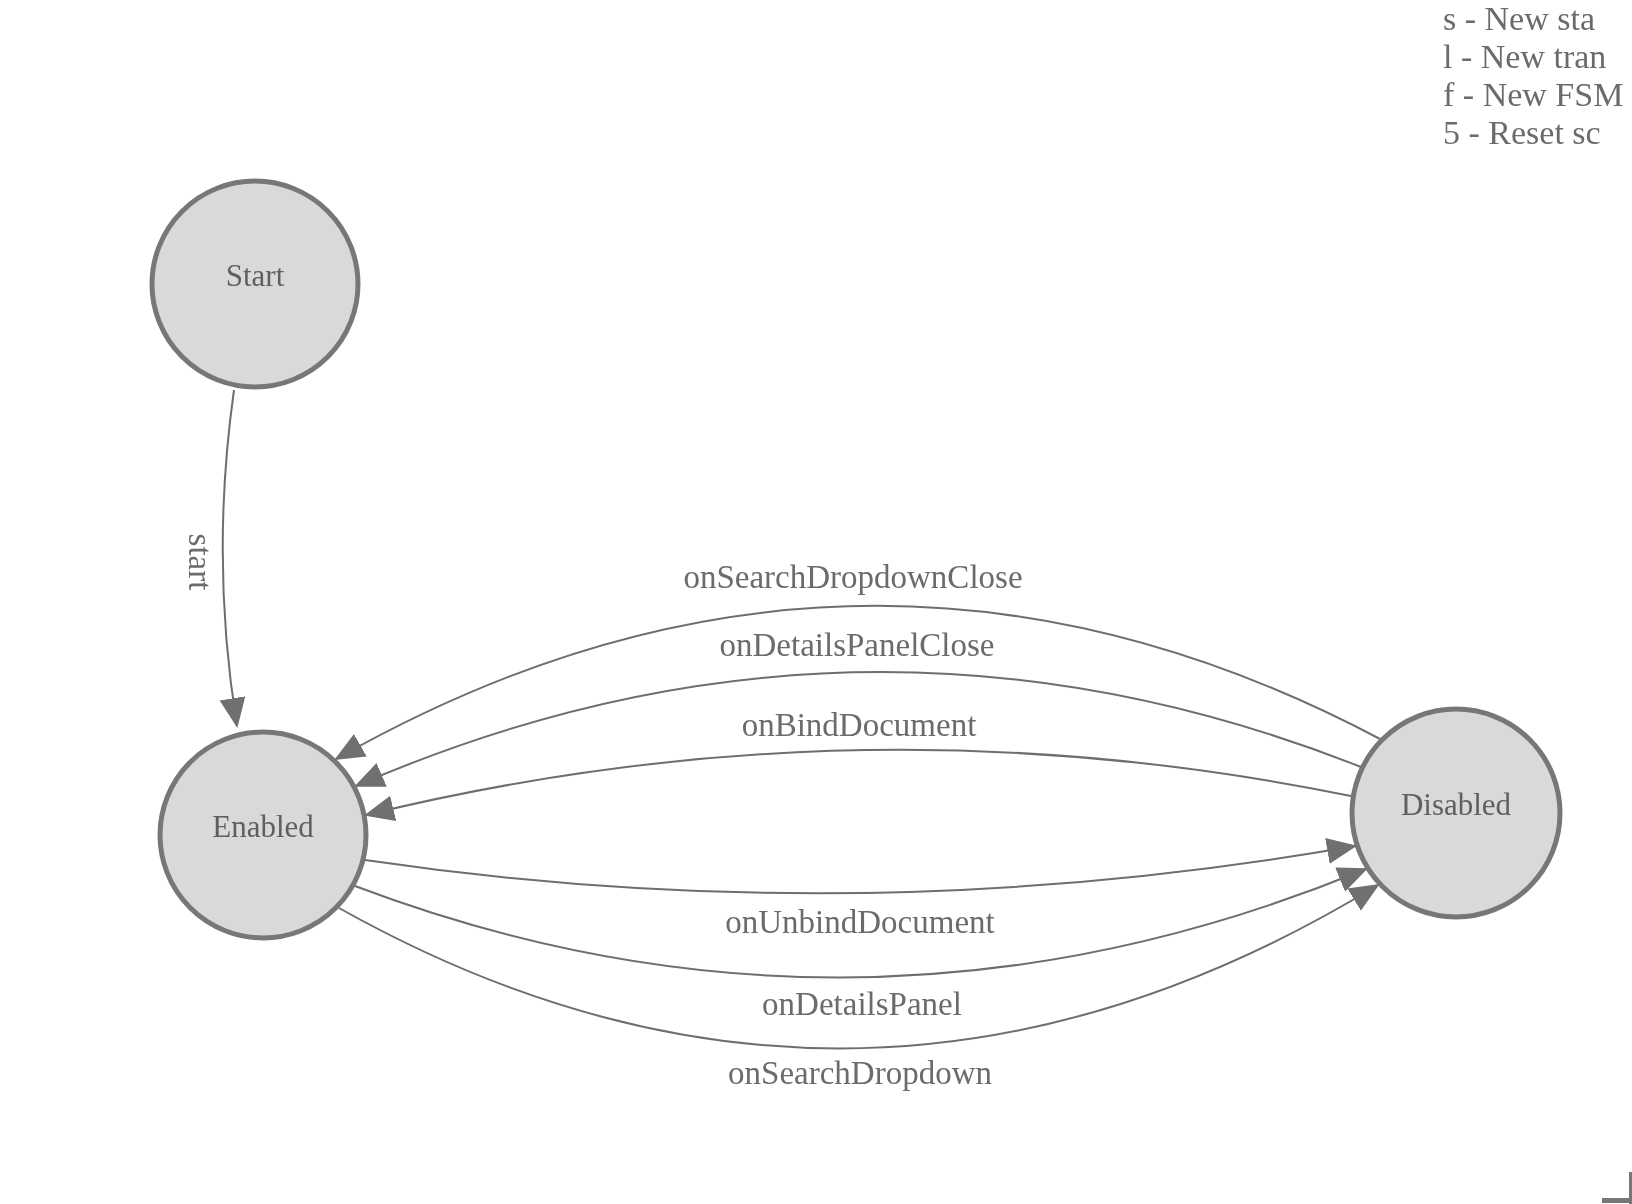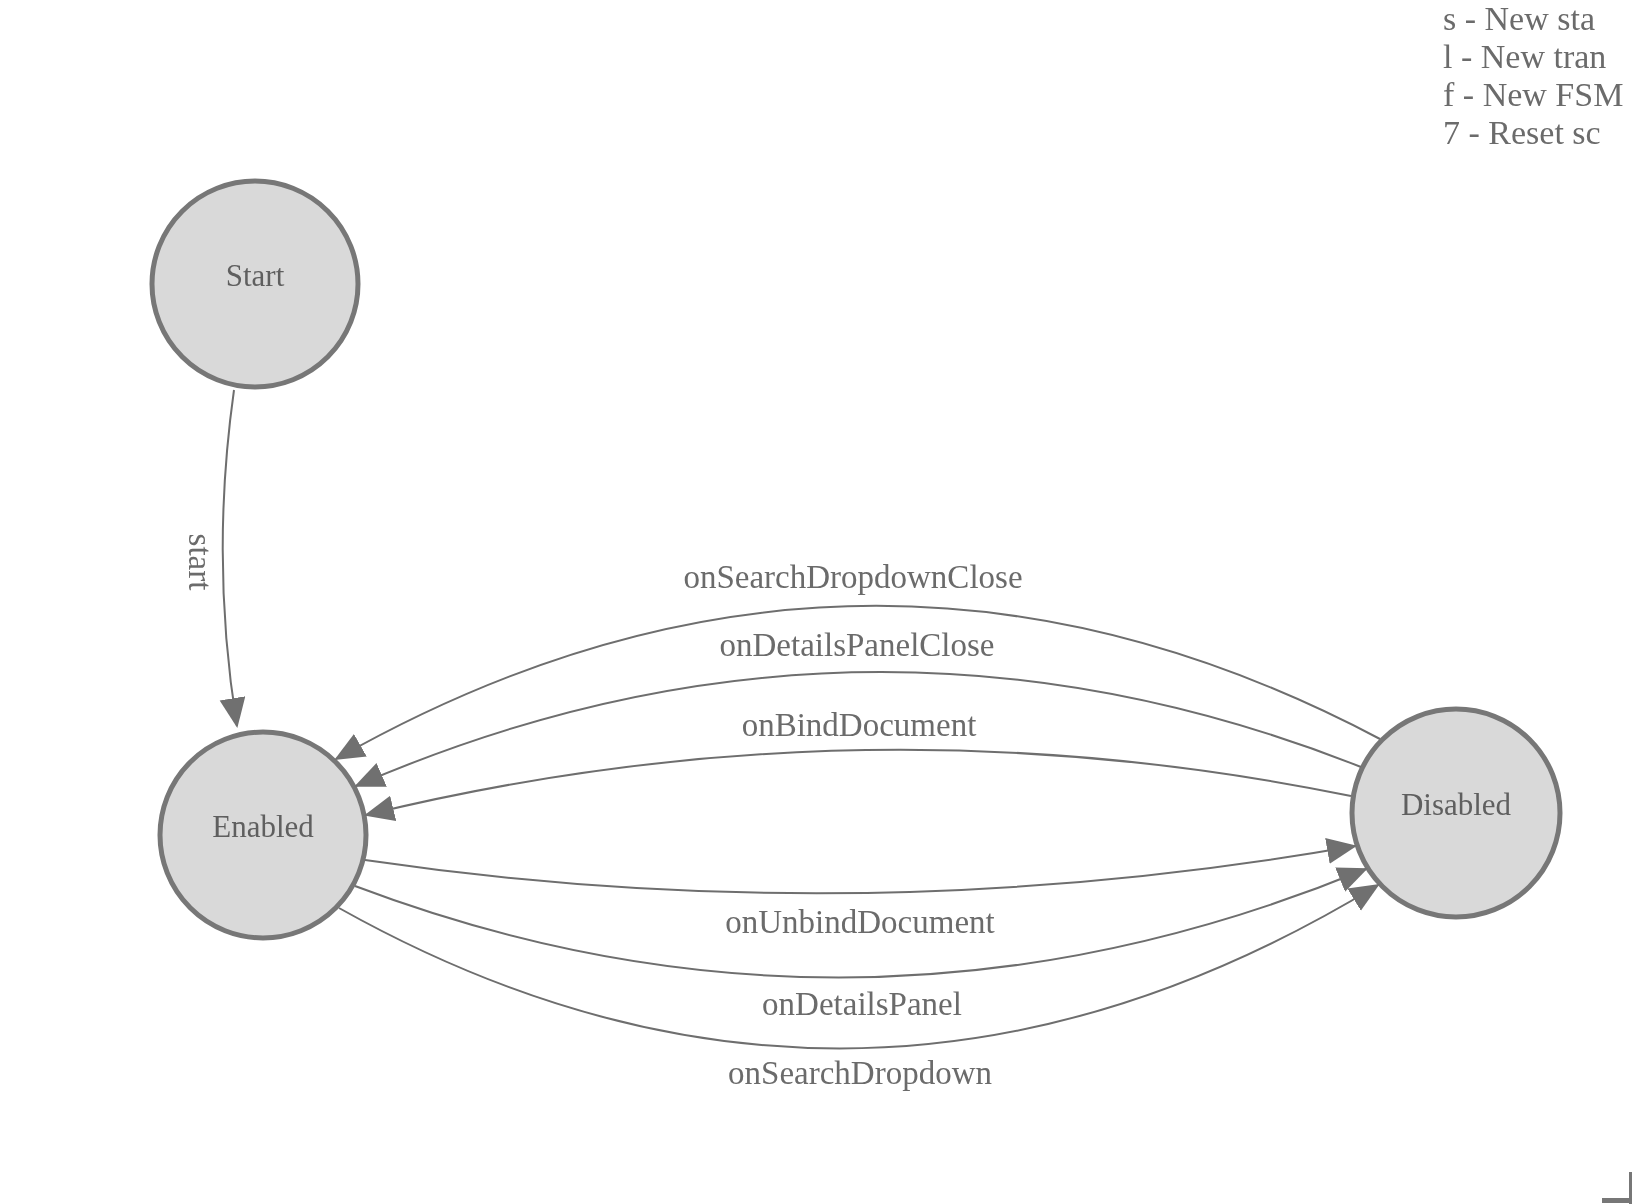--- a/index.html
+++ b/index.html
@@ -55,15 +55,15 @@
       <path d="M 355 886 Q 860 1077 1366 869" fill="none" stroke="#6e6e6e" stroke-width="2" marker-end="url(#arrowhead)"></path>
       <text x="862" y="1004" text-anchor="middle" dominant-baseline="central" font-size="33" fill="#6b6b6b">onDetailsPanel</text>
       <path d="M 339 908 Q 860 1200 1378 885" fill="none" stroke="#6e6e6e" stroke-width="2" marker-end="url(#arrowhead)"></path>
       <text x="860" y="1073" text-anchor="middle" dominant-baseline="central" font-size="33" fill="#6b6b6b">onSearchDropdown</text>
       <path d="M 1602 1200.5 L 1640 1200.5 M 1631.5 1172 L 1631.5 1210" fill="none" stroke="#777777" stroke-width="5"></path>
     </svg>
   <div class="legend" id="legend">
       <div class="legend-line">s - New sta</div>
       <div class="legend-line">l - New tran</div>
       <div class="legend-line">f - New FSM</div>
-      <div class="legend-line">7 - Reset sc</div>
+      <div class="legend-line">5 - Reset sc</div>
     </div>
 </div>
 
 </body></html>

